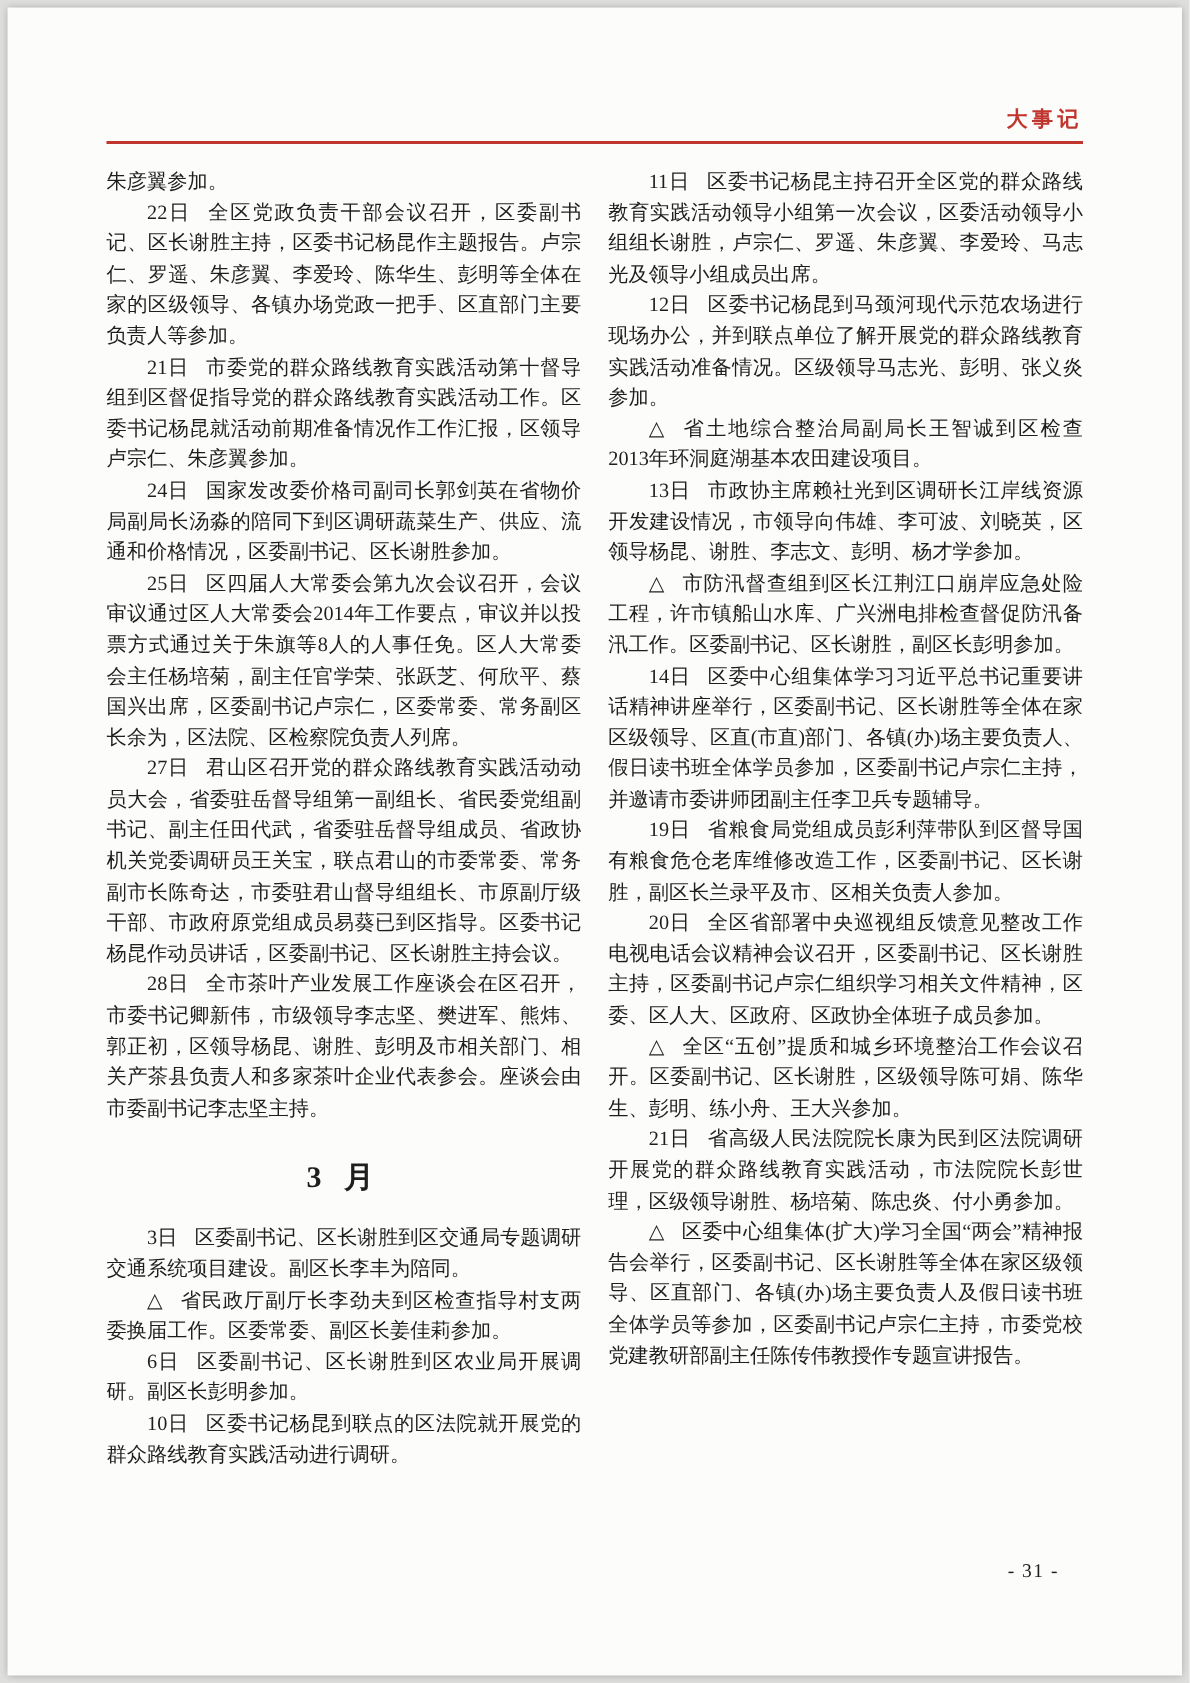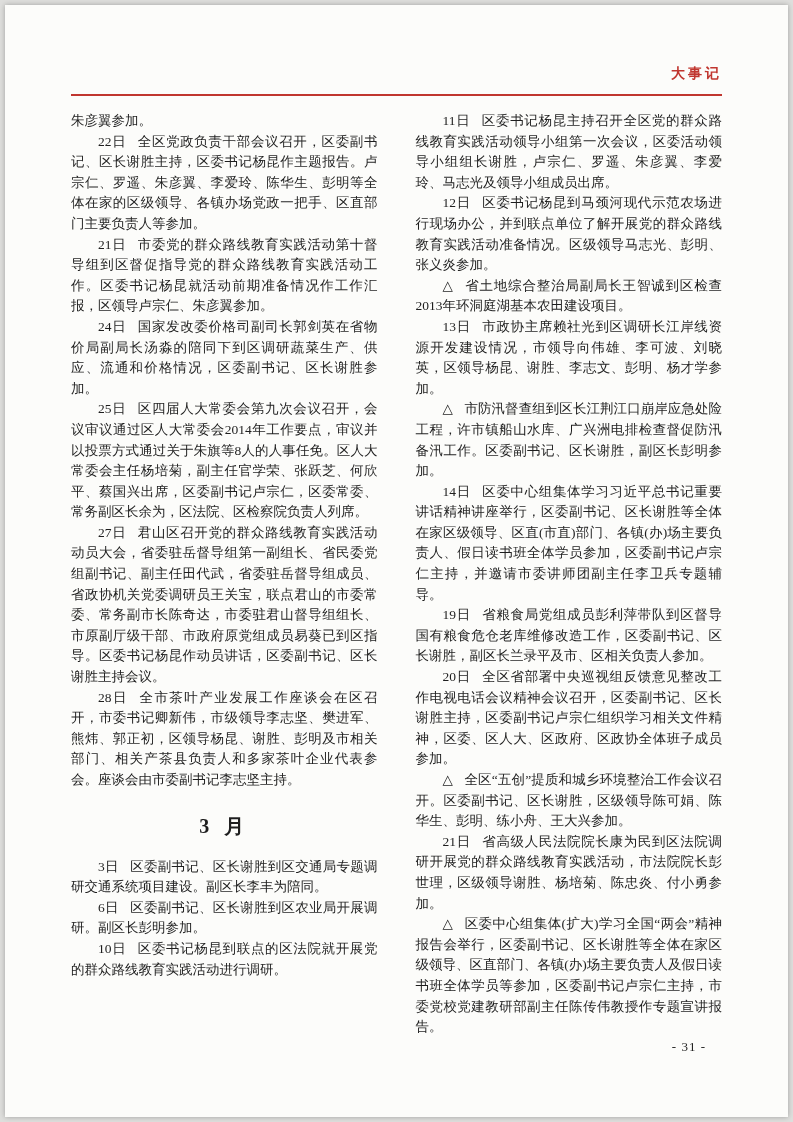--- a/index.html
+++ b/index.html
@@ -10,38 +10,38 @@
     position:relative;
   }
   .page {
     position:absolute; left:5px; top:5px; right:5px; bottom:5px;
     background:#fcfcfa;
     box-shadow:0 0 5px rgba(0,0,0,.28);
     padding:60px 66px 0 66px;
     color:#1e1e1e;
   }
   .page-header {
-    display:flex; justify-content:flex-end; align-items:flex-start;
+    display:flex; justify-content:flex-end; align-items:flex-end;
     height:24px;
     font-family:Liberation Serif, serif;
   }
   .header-title {
     color:var(--accent,#c0362f);
     font-weight:bold;
     font-size:14px;
     letter-spacing:3px;
   }
   .header-rule {
     height:2px;
     background:var(--accent,#c0362f);
     margin-top:5px;
   }
   .content {
     display:flex;
-    gap:38px;
+    gap:18px;
     margin-top:15px;
   }
   .column { flex:1; min-width:0; }
   .para {
     font-size:13.5px;
     line-height:20.6px;
     text-align:justify;
     text-indent:2em;
     color:#1e1e1e;
   }
@@ -75,20 +75,21 @@
     <div class="column" id="col-left">
         <p class="para continuation">朱彦翼参加。</p>
         <p class="para"><span class="marker">22日</span>全区党政负责干部会议召开，区委副书记、区长谢胜主持，区委书记杨昆作主题报告。卢宗仁、罗遥、朱彦翼、李爱玲、陈华生、彭明等全体在家的区级领导、各镇办场党政一把手、区直部门主要负责人等参加。</p>
         <p class="para"><span class="marker">21日</span>市委党的群众路线教育实践活动第十督导组到区督促指导党的群众路线教育实践活动工作。区委书记杨昆就活动前期准备情况作工作汇报，区领导卢宗仁、朱彦翼参加。</p>
         <p class="para"><span class="marker">24日</span>国家发改委价格司副司长郭剑英在省物价局副局长汤淼的陪同下到区调研蔬菜生产、供应、流通和价格情况，区委副书记、区长谢胜参加。</p>
         <p class="para"><span class="marker">25日</span>区四届人大常委会第九次会议召开，会议审议通过区人大常委会2014年工作要点，审议并以投票方式通过关于朱旗等8人的人事任免。区人大常委会主任杨培菊，副主任官学荣、张跃芝、何欣平、蔡国兴出席，区委副书记卢宗仁，区委常委、常务副区长余为，区法院、区检察院负责人列席。</p>
         <p class="para"><span class="marker">27日</span>君山区召开党的群众路线教育实践活动动员大会，省委驻岳督导组第一副组长、省民委党组副书记、副主任田代武，省委驻岳督导组成员、省政协机关党委调研员王关宝，联点君山的市委常委、常务副市长陈奇达，市委驻君山督导组组长、市原副厅级干部、市政府原党组成员易葵已到区指导。区委书记杨昆作动员讲话，区委副书记、区长谢胜主持会议。</p>
         <p class="para"><span class="marker">28日</span>全市茶叶产业发展工作座谈会在区召开，市委书记卿新伟，市级领导李志坚、樊进军、熊炜、郭正初，区领导杨昆、谢胜、彭明及市相关部门、相关产茶县负责人和多家茶叶企业代表参会。座谈会由市委副书记李志坚主持。</p>
         <div class="month-heading">3 月</div>
         <p class="para"><span class="marker">3日</span>区委副书记、区长谢胜到区交通局专题调研交通系统项目建设。副区长李丰为陪同。</p>
+        <p class="para"><span class="marker">△</span>省民政厅副厅长李劲夫到区检查指导村支两委换届工作。区委常委、副区长姜佳莉参加。</p>
         <p class="para"><span class="marker">6日</span>区委副书记、区长谢胜到区农业局开展调研。副区长彭明参加。</p>
         <p class="para"><span class="marker">10日</span>区委书记杨昆到联点的区法院就开展党的群众路线教育实践活动进行调研。</p>
       </div>
     <div class="column" id="col-right">
         <p class="para"><span class="marker">11日</span>区委书记杨昆主持召开全区党的群众路线教育实践活动领导小组第一次会议，区委活动领导小组组长谢胜，卢宗仁、罗遥、朱彦翼、李爱玲、马志光及领导小组成员出席。</p>
         <p class="para"><span class="marker">12日</span>区委书记杨昆到马颈河现代示范农场进行现场办公，并到联点单位了解开展党的群众路线教育实践活动准备情况。区级领导马志光、彭明、张义炎参加。</p>
         <p class="para"><span class="marker">△</span>省土地综合整治局副局长王智诚到区检查2013年环洞庭湖基本农田建设项目。</p>
         <p class="para"><span class="marker">13日</span>市政协主席赖社光到区调研长江岸线资源开发建设情况，市领导向伟雄、李可波、刘晓英，区领导杨昆、谢胜、李志文、彭明、杨才学参加。</p>
         <p class="para"><span class="marker">△</span>市防汛督查组到区长江荆江口崩岸应急处险工程，许市镇船山水库、广兴洲电排检查督促防汛备汛工作。区委副书记、区长谢胜，副区长彭明参加。</p>
         <p class="para"><span class="marker">14日</span>区委中心组集体学习习近平总书记重要讲话精神讲座举行，区委副书记、区长谢胜等全体在家区级领导、区直(市直)部门、各镇(办)场主要负责人、假日读书班全体学员参加，区委副书记卢宗仁主持，并邀请市委讲师团副主任李卫兵专题辅导。</p>

